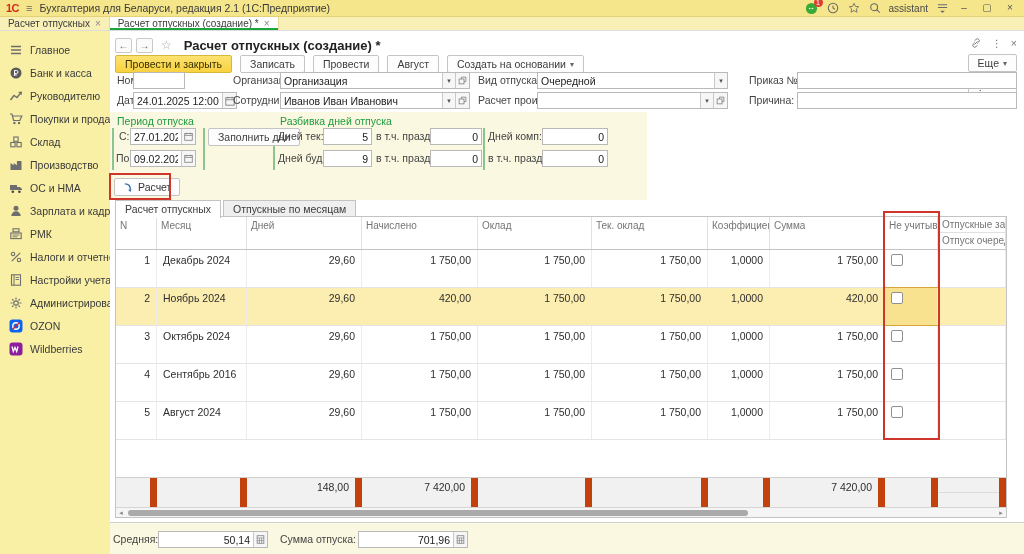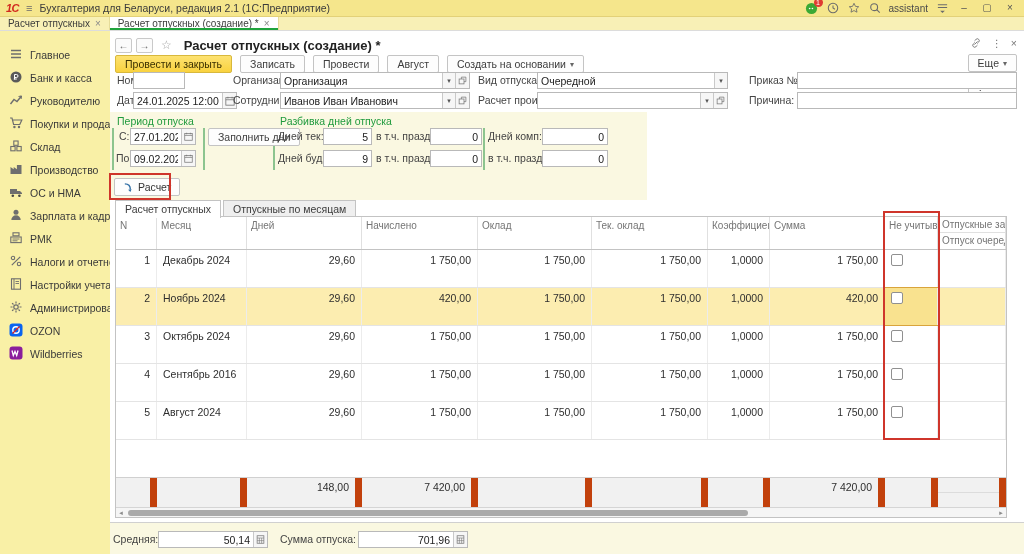--- a/index.html
+++ b/index.html
@@ -1,39 +1,39 @@
 <!DOCTYPE html>
 <html><head>
 <meta charset="utf-8">
 <style>
   * { margin:0; padding:0; box-sizing:border-box; }
   body { font-family:"Liberation Sans", "DejaVu Sans", sans-serif; }
   .screen { position:relative; width:1024px; height:554px; background:#fff; overflow:hidden; font-size:10.5px; color:#333; }
 
   
   .titlebar { position:absolute; left:0; top:0; width:1024px; height:17px; background:#f5e68c; border-bottom:1px solid #e3d178; display:flex; align-items:center; padding:0 6px; gap:7px; }
-  .logo1c { color:#d2281e; font-weight:bold; font-style:italic; font-size:11px; letter-spacing:-0.5px; }
+  .logo1c { color:#d2281e; font-weight:bold; font-size:11px; letter-spacing:-0.5px; }
   .hamb { color:#6b6b6b; font-size:11px; }
   .wtitle { color:#3b3b3b; font-size:10.5px; }
   .titlebar .spacer { flex:1; }
   .tb-ico { position:relative; width:14px; height:14px; display:flex; align-items:center; justify-content:center; color:#6b6b6b; }
   .badge { position:absolute; top:-3px; right:-4px; min-width:9px; height:9px; background:#e03c31; color:#fff; border-radius:5px; font-size:7px; line-height:9px; text-align:center; padding:0 1px; }
   .uname { font-size:10px; color:#4a4a4a; }
   .winbtn { width:16px; height:14px; text-align:center; color:#555; font-size:10px; line-height:14px; }
 
   
   .tabbar { position:absolute; left:0; top:17px; width:1024px; height:14px; background:#f8f0b6; border-bottom:1px solid #dcdcdc; display:flex; align-items:stretch; }
   .wtab { display:flex; align-items:center; gap:5px; padding:0 8px; font-size:10px; color:#3c3c3c; border-right:1px solid #e6dc9a; position:relative; }
   .wtab.active { background:#fff; }
   .wtab.active::after { content:""; position:absolute; left:0; right:0; bottom:0; height:2px; background:#1fa33c; }
   .wtab .tclose { color:#8a8a8a; font-size:10px; }
 
   
   .sidebar { position:absolute; left:0; top:31px; width:110px; height:523px; background:#f9f0a6; padding-top:7px; }
-  .sitem { display:flex; align-items:flex-end; gap:7px; height:23px; padding:0 0 0 9px; color:#3a3a3a; font-size:10.5px; cursor:default; white-space:nowrap; }
+  .sitem { display:flex; align-items:center; gap:7px; height:23px; padding:0 0 0 9px; color:#3a3a3a; font-size:10.5px; cursor:default; white-space:nowrap; }
   .sicon { width:14px; height:14px; flex:none; }
 
   
   .content { position:absolute; left:110px; top:31px; width:914px; height:523px; background:#fff; }
 
   .navrow { position:absolute; left:5px; top:5px; height:18px; display:flex; align-items:center; gap:4px; }
   .navbtn { width:17px; height:15px; border:1px solid #c9c9c9; border-radius:2px; background:#fbfbfb; color:#666; font-size:10px; text-align:center; line-height:13px; }
   .favstar { color:#a6a6a6; font-size:12px; margin:0 4px; }
   .ftitle { font-size:13px; font-weight:bold; color:#222; margin-left:4px; white-space:nowrap; }
   .navright { position:absolute; right:7px; top:6px; display:flex; align-items:center; gap:9px; color:#777; }

